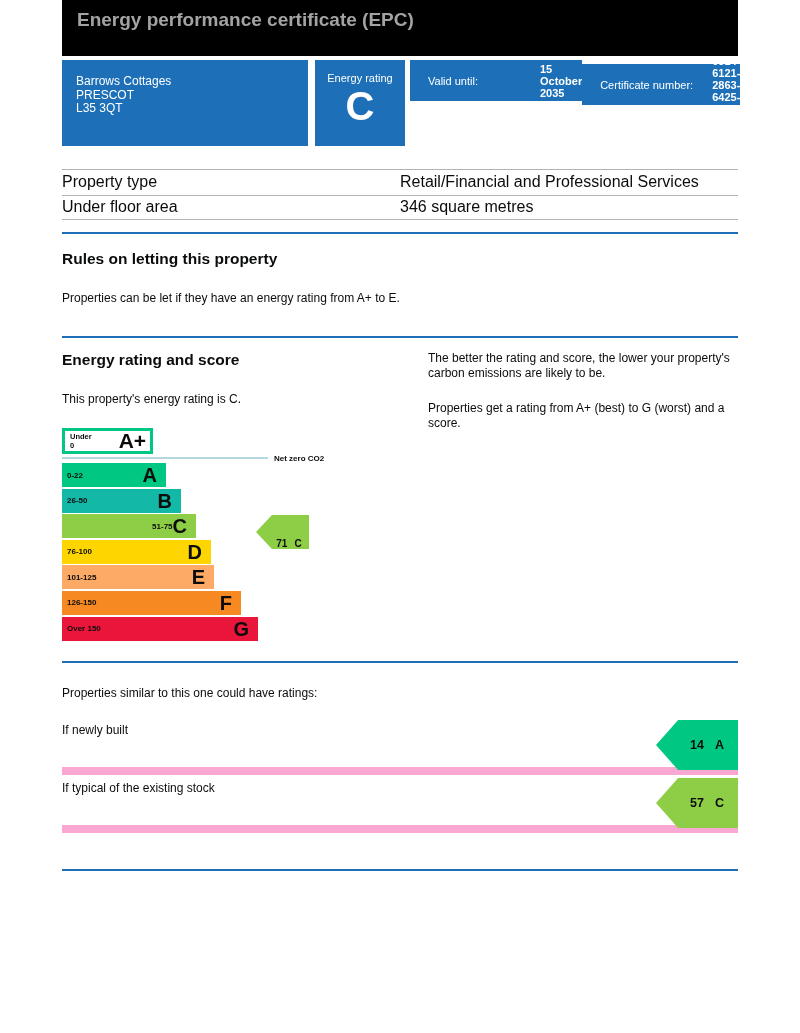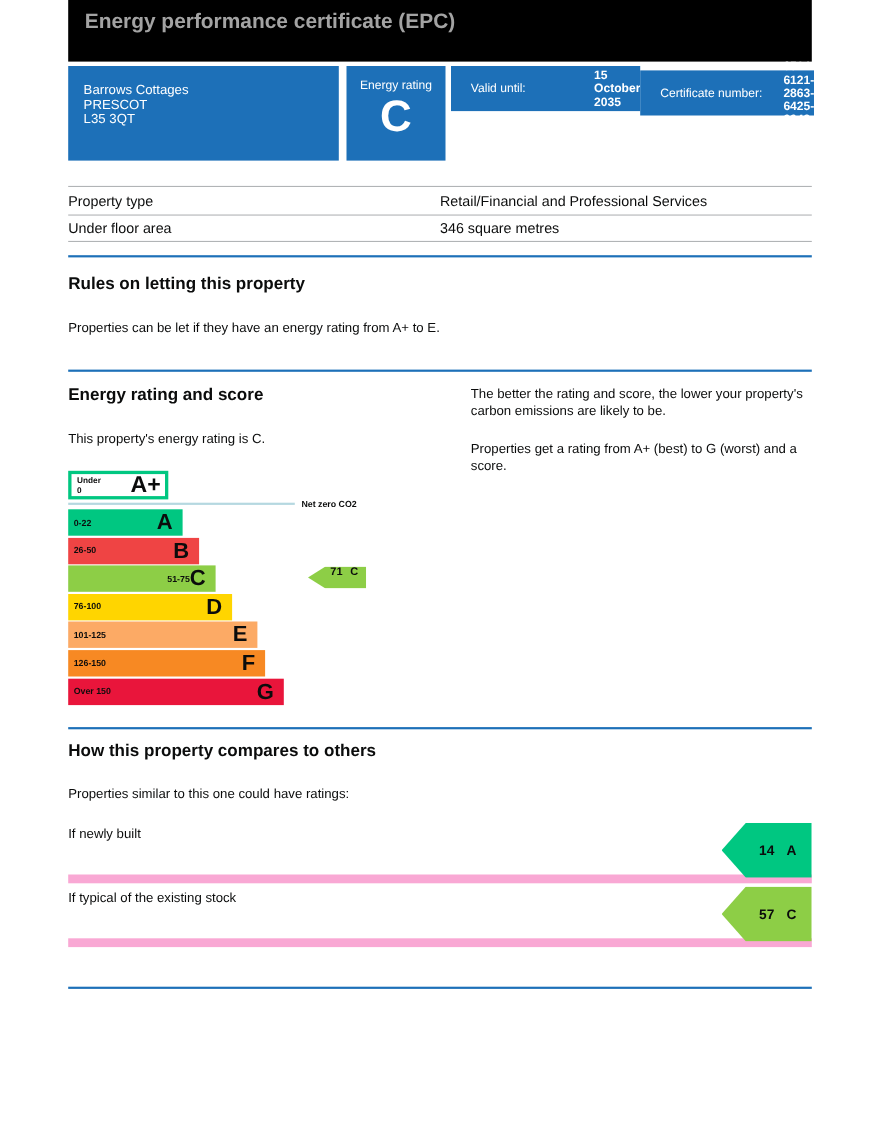--- a/index.html
+++ b/index.html
@@ -24,21 +24,21 @@
   .rating-box .rating-label { font-size: 11px; display: block; }
   .rating-box .rating-letter { font-size: 40px; font-weight: bold; line-height: 44px; display: block; }
   .right-col { margin-left: 5px; width: 328px; display: flex; flex-direction: row; }
   .kv-box { height: 41px; display: flex; align-items: center; padding-left: 18px; font-size: 11px; }
   .kv-box + .kv-box { margin-top: 4px; }
   .kv-box .kv-label { width: 112px; flex: 0 0 112px; }
   .kv-box .kv-value { font-weight: bold; }
 
   
   .details { margin-top: 23px; }
-  .detail-row { display: flex; align-items: center; height: 25.5px; border-top: 1px solid #b1b4b6; font-size: 13px; }
+  .detail-row { display: flex; align-items: center; height: 25.5px; border-top: 1px solid #b1b4b6; font-size: 16px; }
   .detail-row:last-child { border-bottom: 1px solid #b1b4b6; }
   .detail-row .d-label { flex: 0 0 338px; }
 
   .blue-rule { height: 2px; background: #1d70b8; border: none; }
   .rule-1 { margin-top: 12px; }
   .rule-2 { margin-top: 30px; }
   .rule-3 { margin-top: 21px; }
   .rule-4 { margin-top: 36px; }
 
   h2.section-heading { font-size: 15.5px; font-weight: bold; line-height: 17px; }
@@ -64,23 +64,23 @@
   .netzero-row { position: relative; height: 9px; }
   .netzero-line { position: absolute; left: 0; top: 3px; width: 206px; height: 2px; background: #b5d8e0; }
   .netzero-label { position: absolute; left: 212px; top: 0px; font-size: 8px; font-weight: bold; white-space: nowrap; }
   .band {
     height: 24px; margin-bottom: 1.6px; display: flex; align-items: center;
     justify-content: space-between; padding: 0 9px 0 5px;
   }
   .band .range { font-size: 8px; font-weight: bold; }
   .band .letter { font-size: 20px; font-weight: bold; line-height: 20px; }
   .score-arrow {
-    position: absolute; left: 218px; top: 87px; width: 53px; height: 20px;
+    position: absolute; left: 194px; top: 87px; width: 53px; height: 34px;
     clip-path: polygon(0 50%, 30% 0, 100% 0, 100% 100%, 30% 100%);
-    display: flex; align-items: flex-start; justify-content: center; gap: 7px;
+    display: flex; align-items: flex-end; justify-content: center; gap: 7px;
     padding-left: 13px; font-size: 10px; font-weight: bold;
   }
 
   
   .compare-heading { margin-top: 11px; }
   .compare-intro { margin-top: 23px; }
   .compare-rows { margin-top: 16px; }
   .compare-row { position: relative; height: 58px; border-bottom: 8px solid #f9a8d4; }
   .compare-row .row-label { font-size: 12px; padding-top: 6px; display: block; }
   .compare-arrow {
@@ -150,33 +150,33 @@
           </div>
           <div class="netzero-row">
             <div class="netzero-line" id="netzero-line"></div>
             <span class="netzero-label">Net zero CO2</span>
           </div>
           <div id="bands">
               <div class="band" style="width: 104px; background: rgb(0, 199, 129);">
                 <span class="range">0-22</span>
                 <span class="letter">A</span>
               </div>
-              <div class="band" style="width: 119px; background: #ef4444;">
+              <div class="band" style="width: 119px; background: #14b8a6;">
                 <span class="range">26-50</span>
                 <span class="letter">B</span>
               </div>
               <div class="band" style="width: 134px; background: rgb(141, 206, 70); justify-content: flex-end;">
                 <span class="range">51-75</span>
                 <span class="letter">C</span>
               </div>
               <div class="band" style="width: 149px; background: rgb(255, 213, 0);">
                 <span class="range">76-100</span>
                 <span class="letter">D</span>
               </div>
-              <div class="band" style="width: 172px; background: rgb(252, 170, 101);">
+              <div class="band" style="width: 152px; background: rgb(252, 170, 101);">
                 <span class="range">101-125</span>
                 <span class="letter">E</span>
               </div>
               <div class="band" style="width: 179px; background: rgb(247, 137, 35);">
                 <span class="range">126-150</span>
                 <span class="letter">F</span>
               </div>
               <div class="band" style="width: 196px; background: rgb(233, 21, 59);">
                 <span class="range">Over 150</span>
                 <span class="letter">G</span>
@@ -189,21 +189,20 @@
         </div>
       </div>
       <div class="rating-right">
         <p class="body-text">The better the rating and score, the lower your property's carbon emissions are likely to be.</p>
         <p class="body-text">Properties get a rating from A+ (best) to G (worst) and a score.</p>
       </div>
     </div>
 
     <hr class="blue-rule rule-3">
 
-    <h2 class="section-heading compare-heading">How this property compares to others</h2>
     <p class="body-text compare-intro">Properties similar to this one could have ratings:</p>
 
     <div class="compare-rows">
       <div class="compare-row">
         <span class="row-label">If newly built</span>
         <div class="compare-arrow" id="cmp-arrow-0" style="background: rgb(0, 199, 129);">
           <span>14</span>
           <span>A</span>
         </div>
       </div>

